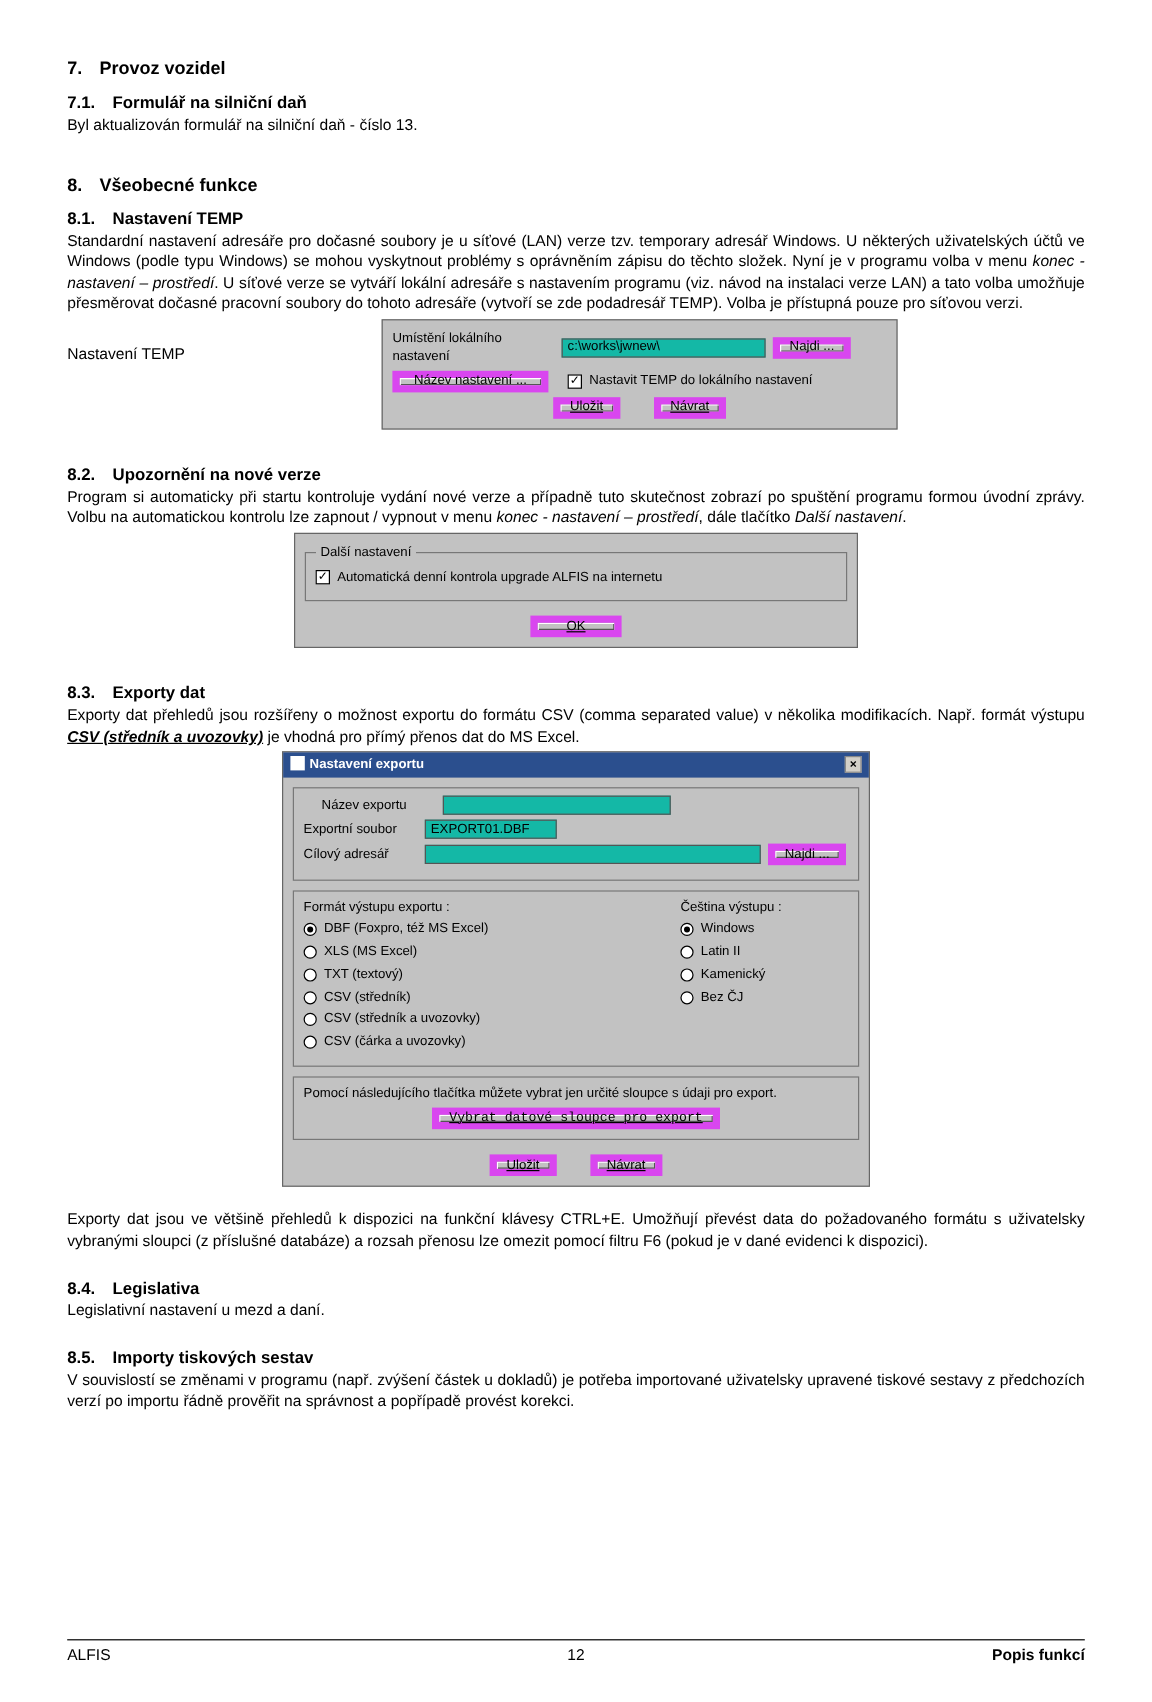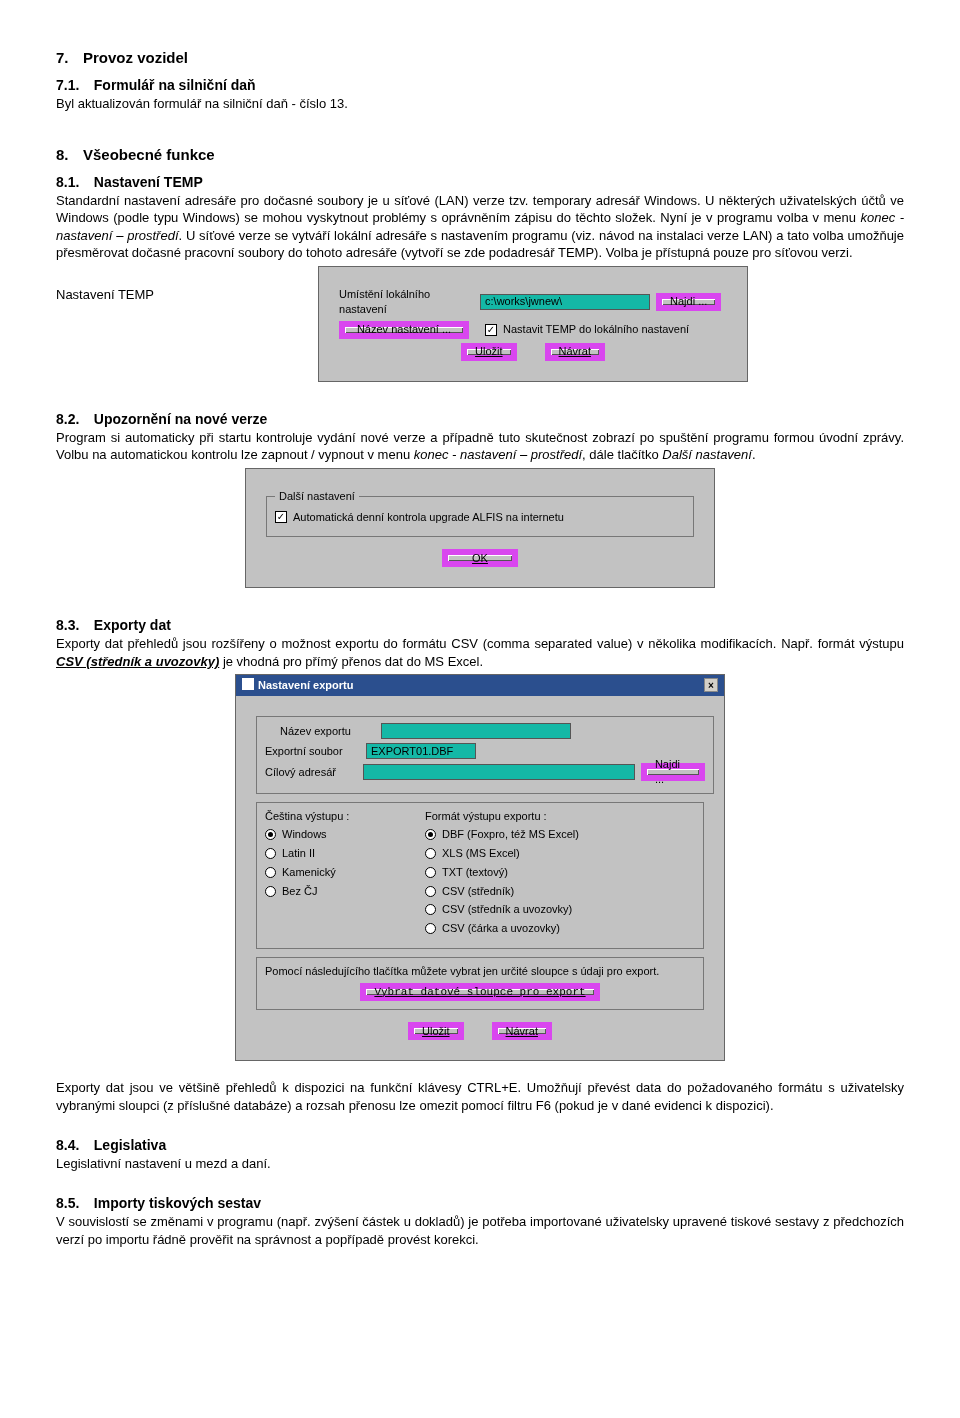--- a/index.html
+++ b/index.html
@@ -47,21 +47,21 @@
     margin-left: auto;
     background: #d4d0c8;
     color: #000;
     width: 14px; height: 14px;
     text-align: center;
     line-height: 13px;
     border: 1px solid #888;
     font-size: 10px;
     font-weight: bold;
   }
-  .dlg .body { padding: 20px; }
+  .dlg .body { padding: 8px; }
   .row { display: flex; align-items: center; gap: 6px; margin-bottom: 4px; }
   .lbl { color: #000; }
   .txt-input {
     background: #14b8a6;
     border: 1px solid #555;
     height: 16px;
     padding: 0 4px;
     font-size: 11px;
     display: inline-flex;
     align-items: center;
@@ -115,21 +115,21 @@
   .label-before { padding-top: 20px; padding-right: 8px; }
 
   .footer {
     position: relative;
     margin-top: 190px;
     border-top: 1px solid #000;
     padding-top: 3px;
     display: flex;
     font-size: 13px;
   }
-  .footer .left { flex: 1; margin-top: 19px; }
+  .footer .left { flex: 1; }
   .footer .mid { flex: 0; }
   .footer .right { flex: 1; text-align: right; font-weight: bold; }
 </style>
 </head>
 <body>
 
 <div>
   <span class="section-num">7.</span>
   &nbsp;&nbsp;
   <span class="section-title">Provoz vozidel</span>
@@ -244,64 +244,64 @@
         </div>
         <div class="row">
           <span class="lbl" style="width:95px;">Cílový adresář</span>
           <span class="txt-input" style="width:280px;"></span>
           <span class="btn btn-no-u">Najdi ...</span>
         </div>
       </fieldset>
       <div class="spacer-sm"></div>
       <fieldset>
         <div style="display:flex; gap:20px;">
+          <div style="flex:1;">
+            <div class="lbl" style="margin-bottom:3px;">Formát výstupu exportu :</div>
+            <div class="row">
+                <span class="radio on"></span>
+                <span>DBF (Foxpro, též MS Excel)</span>
+              </div>
+            <div class="row">
+                <span class="radio"></span>
+                <span>XLS (MS Excel)</span>
+              </div>
+            <div class="row">
+                <span class="radio"></span>
+                <span>TXT (textový)</span>
+              </div>
+            <div class="row">
+                <span class="radio"></span>
+                <span>CSV (středník)</span>
+              </div>
+            <div class="row">
+                <span class="radio"></span>
+                <span>CSV (středník a uvozovky)</span>
+              </div>
+            <div class="row">
+                <span class="radio"></span>
+                <span>CSV (čárka a uvozovky)</span>
+              </div>
+          </div>
           <div style="width:140px;">
             <div class="lbl" style="margin-bottom:3px;">Čeština výstupu :</div>
             <div class="row">
                 <span class="radio on"></span>
                 <span>Windows</span>
               </div>
             <div class="row">
                 <span class="radio"></span>
                 <span>Latin II</span>
               </div>
             <div class="row">
                 <span class="radio"></span>
                 <span>Kamenický</span>
               </div>
             <div class="row">
                 <span class="radio"></span>
                 <span>Bez ČJ</span>
-              </div>
-          </div>
-          <div style="flex:1;">
-            <div class="lbl" style="margin-bottom:3px;">Formát výstupu exportu :</div>
-            <div class="row">
-                <span class="radio on"></span>
-                <span>DBF (Foxpro, též MS Excel)</span>
-              </div>
-            <div class="row">
-                <span class="radio"></span>
-                <span>XLS (MS Excel)</span>
-              </div>
-            <div class="row">
-                <span class="radio"></span>
-                <span>TXT (textový)</span>
-              </div>
-            <div class="row">
-                <span class="radio"></span>
-                <span>CSV (středník)</span>
-              </div>
-            <div class="row">
-                <span class="radio"></span>
-                <span>CSV (středník a uvozovky)</span>
-              </div>
-            <div class="row">
-                <span class="radio"></span>
-                <span>CSV (čárka a uvozovky)</span>
               </div>
           </div>
         </div>
       </fieldset>
       <div class="spacer-sm"></div>
       <fieldset>
         <div class="lbl" style="margin-bottom:4px;">Pomocí následujícího tlačítka můžete vybrat jen určité sloupce s údaji pro export.</div>
         <div style="display:flex; justify-content:center;font-family:Liberation Mono, monospace;">
           <span class="btn">Vybrat datové sloupce pro export</span>
         </div>

